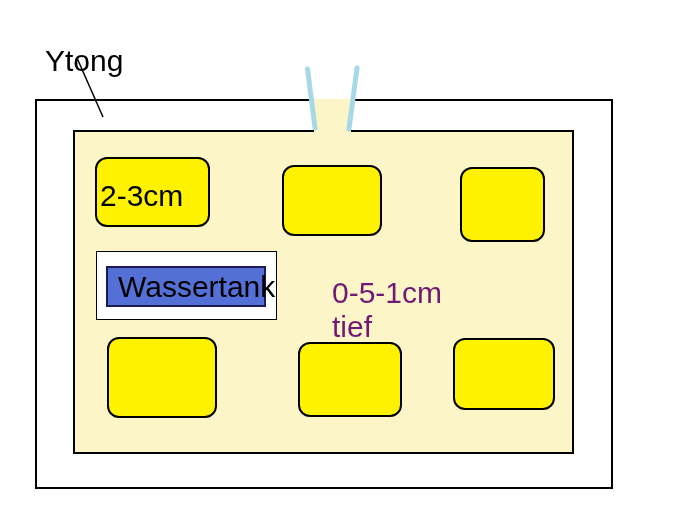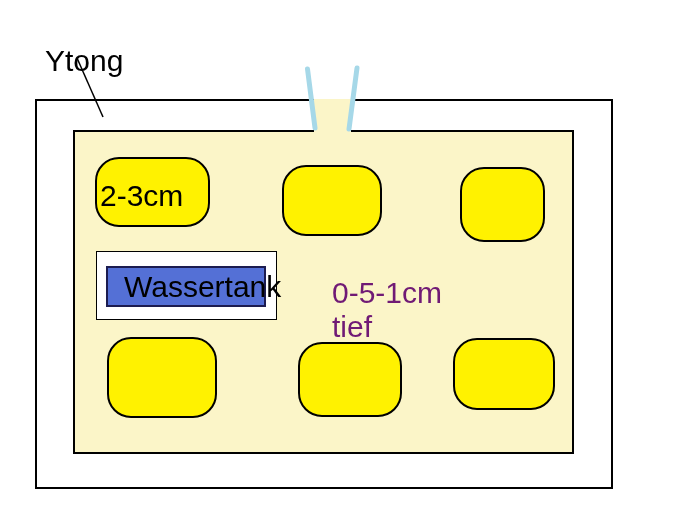--- a/index.html
+++ b/index.html
@@ -44,21 +44,21 @@
     position:absolute;
     left:0; top:0;
     width:687px; height:516px;
     pointer-events:none;
   }
   
   .pocket{
     position:absolute;
     box-sizing:border-box;
     border:2px solid #000000;
-    border-radius:24px;
+    border-radius:12px;
     background:#fff200;
   }
   .pocket-1{left:95px;  top:157px; width:115px; height:70px;}
   .pocket-2{left:282px; top:165px; width:100px; height:71px;}
   .pocket-3{left:460px; top:167px; width:85px;  height:75px;}
   .pocket-4{left:107px; top:337px; width:110px; height:81px;}
   .pocket-5{left:298px; top:342px; width:104px; height:75px;}
   .pocket-6{left:453px; top:338px; width:102px; height:72px;}
   .pocket-label{
     display:block;
@@ -95,21 +95,21 @@
     background:#5470d6;
     display:flex;
     align-items:center;
     overflow:visible;
   }
   .tank-text{
     font-size:30px;
     line-height:30px;
     color:#000000;
     white-space:nowrap;
-    padding-left:16px;
+    padding-left:10px;
   }
   
   .depth-note{
     position:absolute;
     left:332px; top:276px;
     font-size:30px;
     line-height:34px;
     color:#701a75;
   }
   .depth-note span{display:block;}

